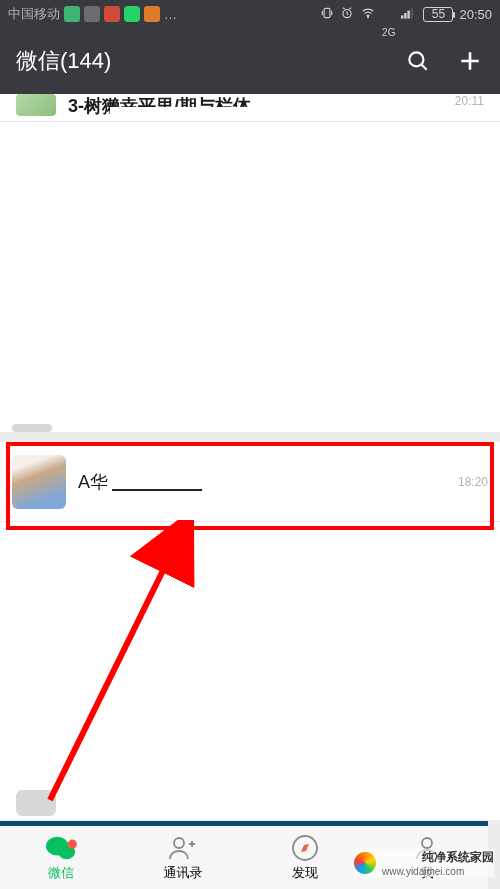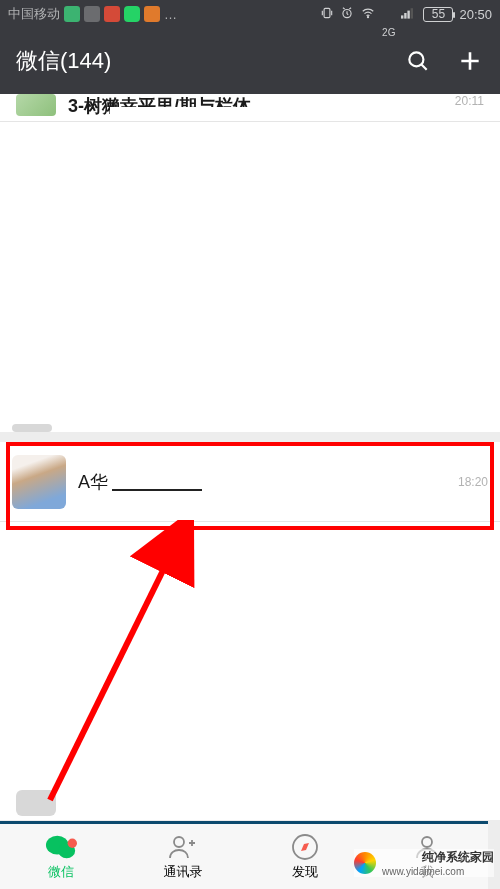--- a/index.html
+++ b/index.html
@@ -73,21 +73,21 @@
   .highlight-box {
     position:absolute;
     border:4px solid #ff0000;
     pointer-events:none;
   }
   .arrow-svg {
     position:absolute; pointer-events:none;
   }
   .tab-bar {
     position:absolute; bottom:0; left:0; right:12px; height:68px;
-    background:#f7f7f7; border-top:3px solid #0c4a6e;
+    background:#f7f7f7; border-top:5px solid #0c4a6e;
     display:flex;
     margin-top:10px;
   }
   .tab-item {
     flex:1; display:flex; flex-direction:column; align-items:center;
     justify-content:center; gap:2px;
   }
   .tab-item .t-ic { width:32px; height:28px; display:flex; align-items:center; justify-content:center; position:relative;}
   .tab-item .t-label { font-size:13px; color:#000000; }
   .tab-item.active .t-label { color:#07c160; }

